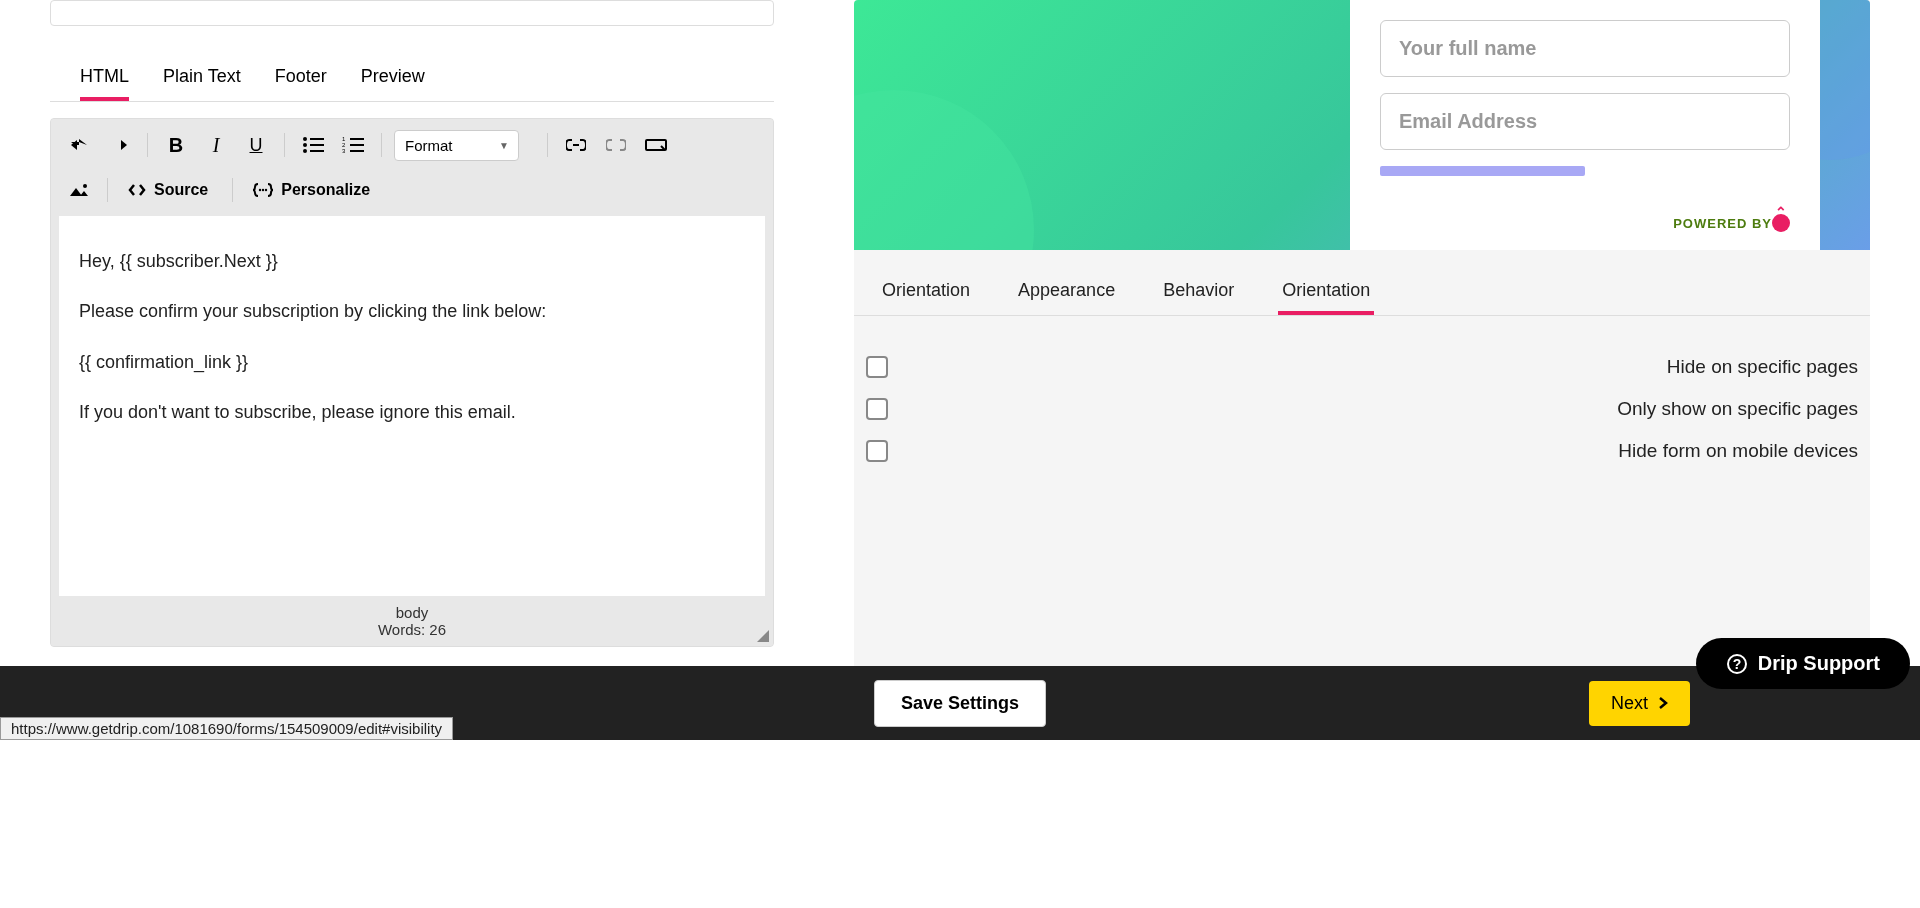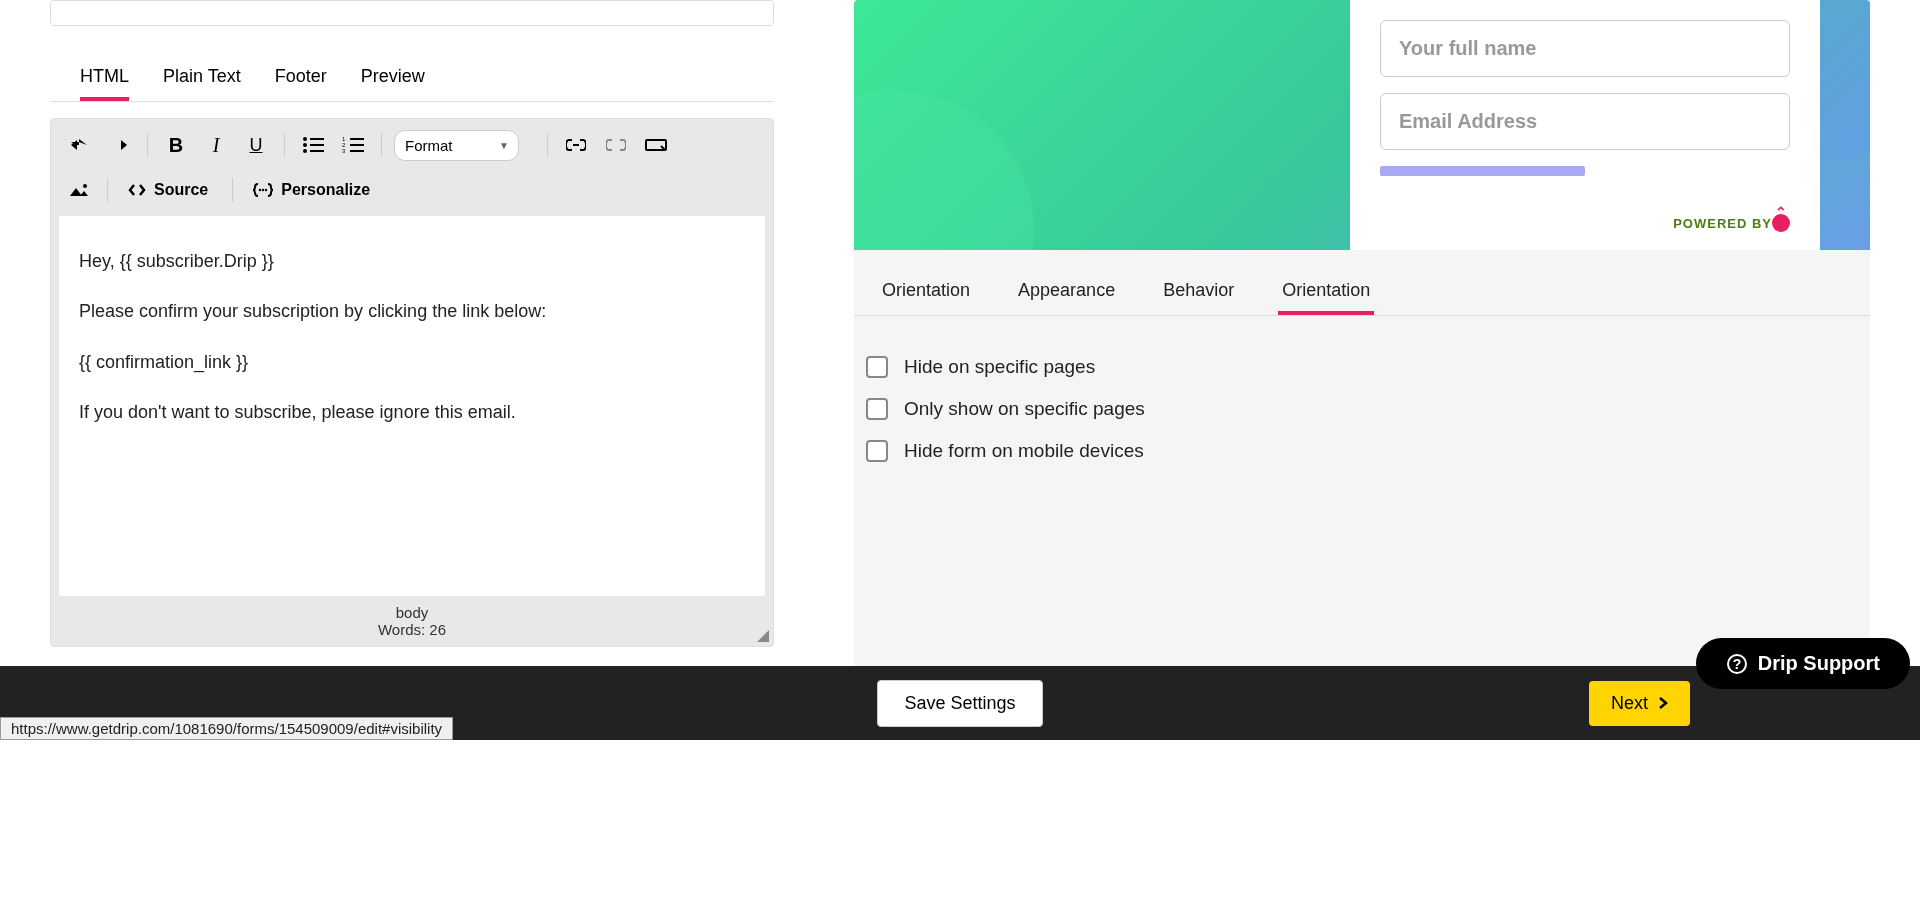--- a/index.html
+++ b/index.html
@@ -15,21 +15,21 @@
     .editor-tab { padding: 10px 0; font-size: 18px; color: #000; cursor: pointer; border-bottom: 4px solid transparent; }
     .editor-tab.active { border-bottom-color: #e91e63; font-weight: 500; }
     
     .editor-wrapper { border: 1px solid #ddd; border-radius: 4px; overflow: hidden; background: #e8e8e8; }
     
     .toolbar { background: #e8e8e8; padding: 10px 12px; display: flex; flex-wrap: wrap; align-items: center; gap: 5px; }
     .toolbar-row { display: flex; align-items: center; gap: 8px; width: 100%; }
     .toolbar-btn { width: 32px; height: 32px; display: flex; align-items: center; justify-content: center; cursor: pointer; border: none; background: transparent; color: #000; font-size: 18px; }
     .toolbar-sep { width: 1px; height: 24px; background: #ccc; margin: 0 4px; }
     
-    .format-select { border: 1px solid #ccc; border-radius: 11px; padding: 6px 30px 6px 10px; background: #fff; font-size: 15px; appearance: none; position: relative; width: 125px; }
+    .format-select { border: 1px solid #ccc; border-radius: 4px; padding: 6px 30px 6px 10px; background: #fff; font-size: 15px; appearance: none; position: relative; width: 125px; }
     .format-wrap { position: relative; display: inline-block; }
     .format-wrap::after { content: '▼'; position: absolute; right: 10px; top: 50%; transform: translateY(-50%); font-size: 10px; color: #666; pointer-events: none; }
     
     .source-btn, .personalize-btn { display: flex; align-items: center; gap: 8px; cursor: pointer; font-size: 16px; font-weight: 600; padding: 6px 8px; }
     
     .editor-content { background: #fff; padding: 20px; min-height: 380px; margin: 0 8px; font-size: 18px; line-height: 2.8; color: #222; }
     
     .editor-footer { background: #e8e8e8; padding: 8px 14px; display: flex; justify-content: space-between; align-items: center; font-size: 15px; color: #333; position: relative; flex-direction: column; }
     .editor-footer::after { content: ''; position: absolute; right: 4px; bottom: 4px; width: 0; height: 0; border-style: solid; border-width: 0 0 12px 12px; border-color: transparent transparent #888 transparent; }
     
@@ -44,26 +44,26 @@
     .form-btn { width: 50%; height: 10px; background: #a8a8f5; border-radius: 2px; }
     .powered-by { position: absolute; bottom: 18px; right: 30px; font-size: 13px; color: #4d7c0f; letter-spacing: 1px; display: flex; align-items: center; gap: 0; }
     .powered-icon { width: 18px; height: 18px; background: #e91e63; border-radius: 50%; position: relative; }
     .powered-icon::before { content: '⌃'; position: absolute; top: -10px; left: 3px; color: #e91e63; font-size: 14px; }
     
     .preview-tabs { display: flex; gap: 40px; padding: 20px 24px 0; border-bottom: 1px solid #ddd; }
     .preview-tab { padding: 10px 4px; font-size: 18px; color: #222; cursor: pointer; border-bottom: 4px solid transparent; }
     .preview-tab.active { border-bottom-color: #e91e63; }
     
     .visibility-options { padding: 30px 12px; }
-    .checkbox-row { display: flex; align-items: center; gap: 16px; padding: 10px 0; cursor: pointer; }
+    .checkbox-row { display: flex; align-items: center; gap: 16px; padding: 10px 0; cursor: pointer; justify-content: space-between; }
     .checkbox { width: 22px; height: 22px; border: 2px solid #888; border-radius: 4px; background: #fff; }
     .checkbox-label { font-size: 19px; color: #222; }
     
     .footer-bar { position: fixed; bottom: 168px; left: 0; right: 0; height: 74px; background: #222; display: flex; align-items: center; justify-content: center; }
-    .save-btn { background: #fff; border: 1px solid #ccc; border-radius: 4px; padding: 12px 26px; font-size: 18px; font-weight: 400; cursor: pointer; }
+    .save-btn { background: #fff; border: 1px solid #ccc; border-radius: 4px; padding: 12px 26px; font-size: 18px; font-weight: 700; cursor: pointer; }
     .next-btn { position: absolute; right: 230px; background: #ffd400; border: none; border-radius: 4px; padding: 12px 22px; font-size: 18px; font-weight: 400; cursor: pointer; display: flex; align-items: center; gap: 10px; }
     .support-btn { position: absolute; right: 10px; background: #000; border: none; border-radius: 30px; padding: 14px 30px; font-size: 20px; font-weight: 600; color: #fff; cursor: pointer; display: flex; align-items: center; gap: 10px; top: -28px; }
     
     .status-bar { position: fixed; bottom: 168px; left: 0; background: #f0f0f0; border: 1px solid #999; padding: 2px 10px; font-size: 15px; color: #222; z-index: 5; font-family: sans-serif; }
     
     svg { display: block; }
   </style>
 </head>
 <body>
 
@@ -158,21 +158,21 @@
                 <circle cx="7" cy="7" r="1.2" fill="#000"></circle>
                 <circle cx="10" cy="7" r="1.2" fill="#000"></circle>
                 <circle cx="13" cy="7" r="1.2" fill="#000"></circle>
               </svg>
             <span>Personalize</span>
           </div>
         </div>
       </div>
 
       <div class="editor-content">
-        <div>Hey, {{ subscriber.Drip }}</div>
+        <div>Hey, {{ subscriber.Next }}</div>
         <div>Please confirm your subscription by clicking the link below:</div>
         <div>{{ confirmation_link }}</div>
         <div>If you don't want to subscribe, please ignore this email.</div>
       </div>
 
       <div class="editor-footer">
         <span>body</span>
         <span>Words: 26</span>
       </div>
     </div>

